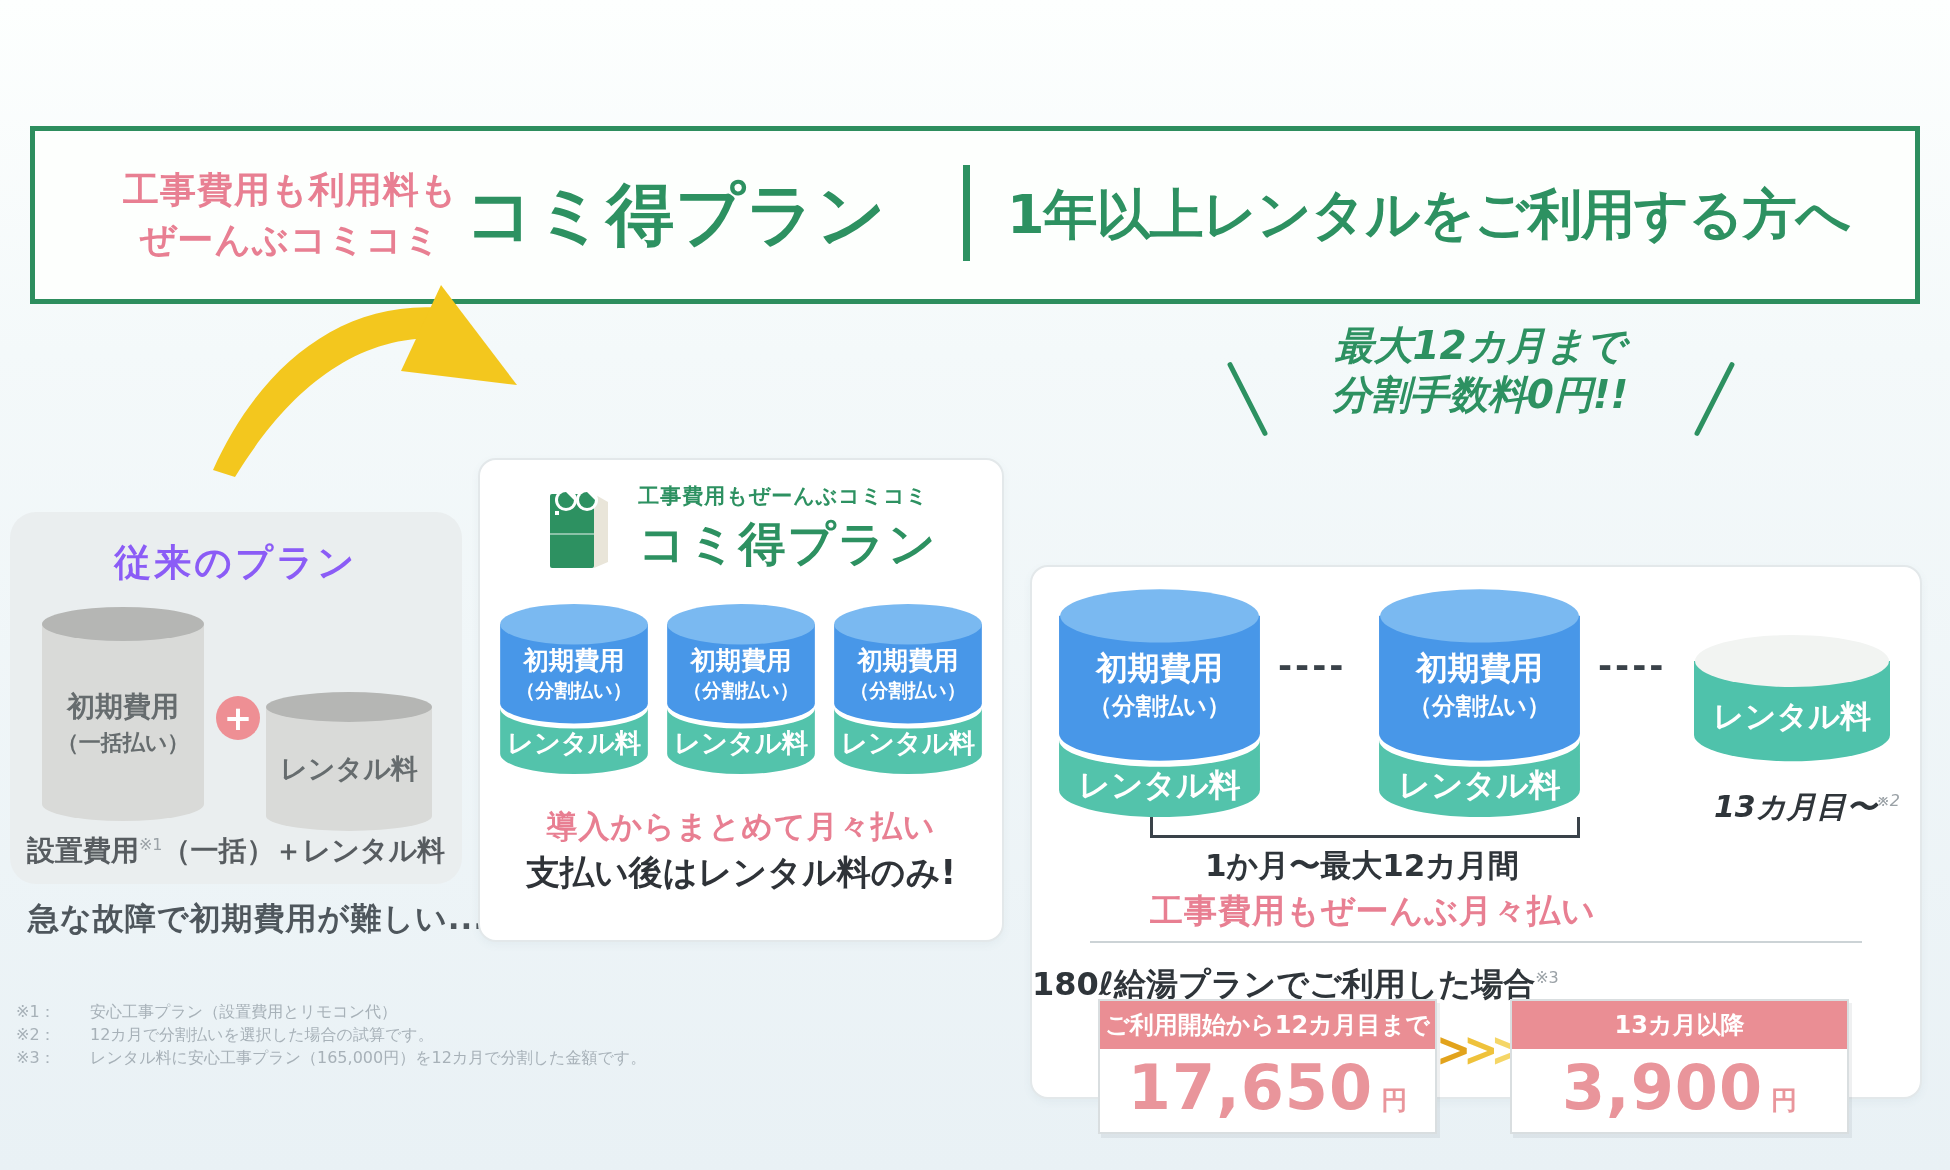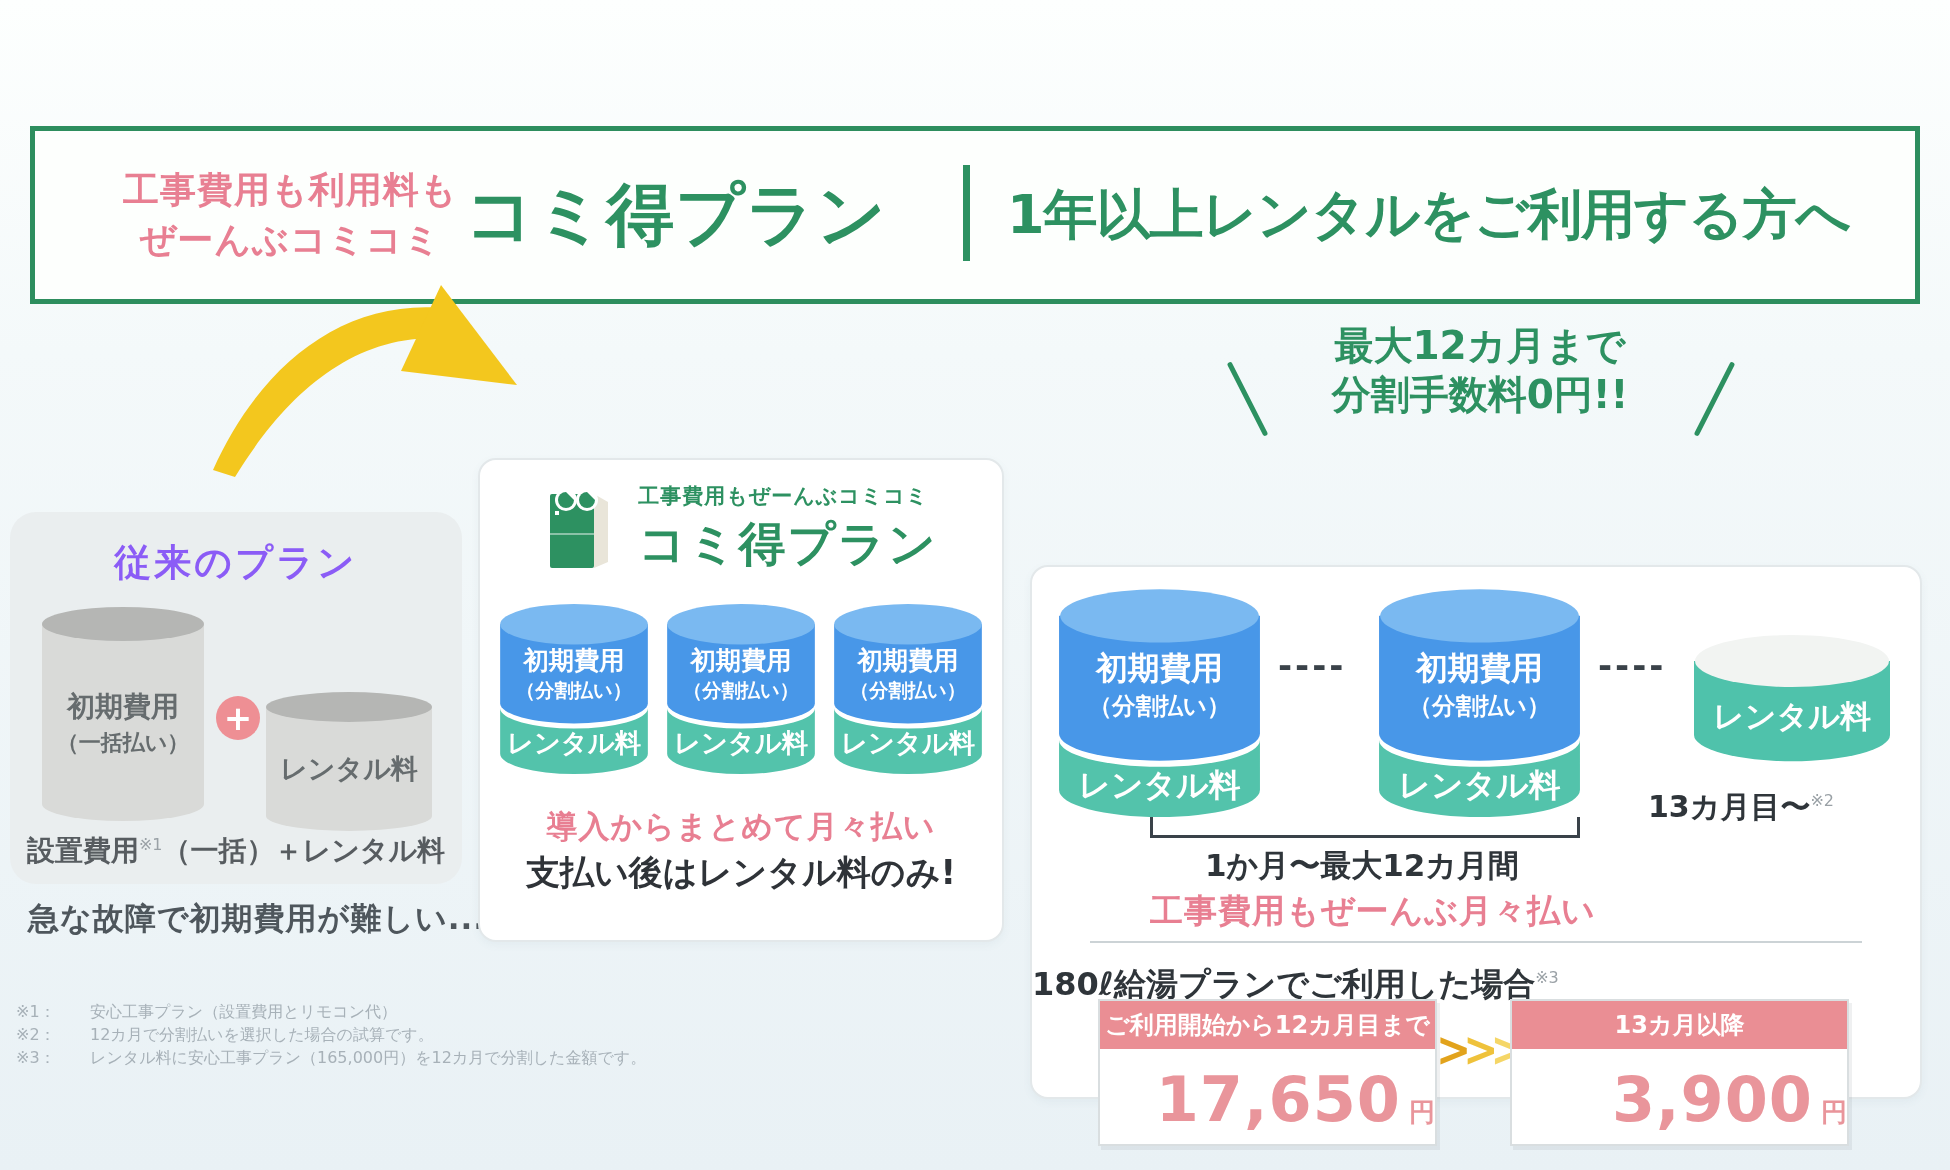--- a/index.html
+++ b/index.html
@@ -28,21 +28,21 @@
   }
   .header-audience{
     position:absolute;left:972px;top:50%;transform:translateY(-50%);
     color:#2d9161;font-weight:bold;font-size:54px;letter-spacing:-1px;white-space:nowrap;
   }
   
   .swoosh-arrow{position:absolute;left:205px;top:265px;}
   
   .callout{
     position:absolute;left:1280px;top:322px;width:400px;text-align:center;
-    color:#2d9161;font-weight:bold;font-size:39px;line-height:1.25;white-space:nowrap;
+    color:#2d9161;font-weight:bold;font-size:39px;line-height:1.25;white-space:nowrap;font-style:italic;
   }
   .slash{position:absolute;width:5px;height:82px;background:#2d9161;border-radius:3px;}
   .slash-left{left:1245px;top:358px;transform:rotate(-27deg);}
   .slash-right{left:1712px;top:358px;transform:rotate(27deg);}
   
   .legacy{
     position:absolute;left:10px;top:512px;width:452px;height:372px;
     background:#eaeeef;border-radius:26px;
   }
   .legacy-title{
@@ -80,32 +80,32 @@
   .schedule-card{
     position:absolute;left:1030px;top:565px;width:888px;height:530px;background:#fff;
     border:2px solid #e3e8ea;border-radius:18px;box-shadow:0 3px 8px rgba(90,120,130,.06);
   }
   .sch-cyl-a{position:absolute;left:25px;top:18px;}
   .sch-cyl-b{position:absolute;left:345px;top:18px;}
   .sch-cyl-c{position:absolute;left:660px;top:64px;}
   .dash-sep{position:absolute;font-size:34px;font-weight:bold;color:#3a4249;letter-spacing:3px;}
   .dash-1{left:246px;top:78px;}
   .dash-2{left:566px;top:78px;}
-  .month13{position:absolute;left:616px;top:220px;width:210px;text-align:left;font-size:30px;color:#2f353a;font-weight:600;}
+  .month13{position:absolute;left:658px;top:220px;width:210px;text-align:right;font-size:30px;color:#2f353a;font-weight:600;font-style:italic;}
   .bracket{position:absolute;left:118px;top:250px;width:424px;height:18px;
     border-left:3px solid #3a4249;border-right:3px solid #3a4249;border-bottom:3px solid #3a4249;}
   .bracket-label{position:absolute;left:118px;top:278px;width:424px;text-align:center;font-size:31px;color:#2f353a;font-weight:600;}
   .schedule-highlight{position:absolute;left:118px;top:322px;font-size:33px;font-weight:bold;color:#e87f92;letter-spacing:1px;}
   .schedule-divider{position:absolute;left:58px;top:374px;width:772px;height:2px;background:#ccd3d6;}
   .example-title{position:absolute;top:396px;width:100%;font-size:32px;font-weight:bold;color:#2f353a;}
   .price-box{position:absolute;top:432px;width:335px;background:#fff;border:2px solid #d9dee0;box-shadow:3px 4px 0 rgba(120,130,140,.12);}
   .price-box-left{left:66px;}
   .price-box-right{left:478px;}
   .price-head{background:#ea8e94;color:#fff;text-align:center;font-size:24px;font-weight:bold;padding:8px 0;}
-  .price-body{text-align:right;padding:14px 0 8px;}
+  .price-body{text-align:center;padding:2px 0 8px;}
   .price-amount{font-size:62px;font-weight:bold;color:#e9959b;letter-spacing:1px;}
   .price-unit{font-size:26px;font-weight:bold;color:#e9959b;margin-left:8px;}
   .chevrons{position:absolute;left:404px;top:458px;display:flex;font-size:42px;font-weight:bold;transform:scaleY(1.15);}
   .chevrons span{margin-right:-8px;}
   .chevrons span:nth-child(1){color:#e2a31c;}
   .chevrons span:nth-child(2){color:#efc23b;}
   .chevrons span:nth-child(3){color:#f5d667;}
   
   .footnotes{position:absolute;left:16px;top:1000px;font-size:16px;color:#a7b1b8;line-height:1.45;}
   .fn-row{white-space:nowrap;}

